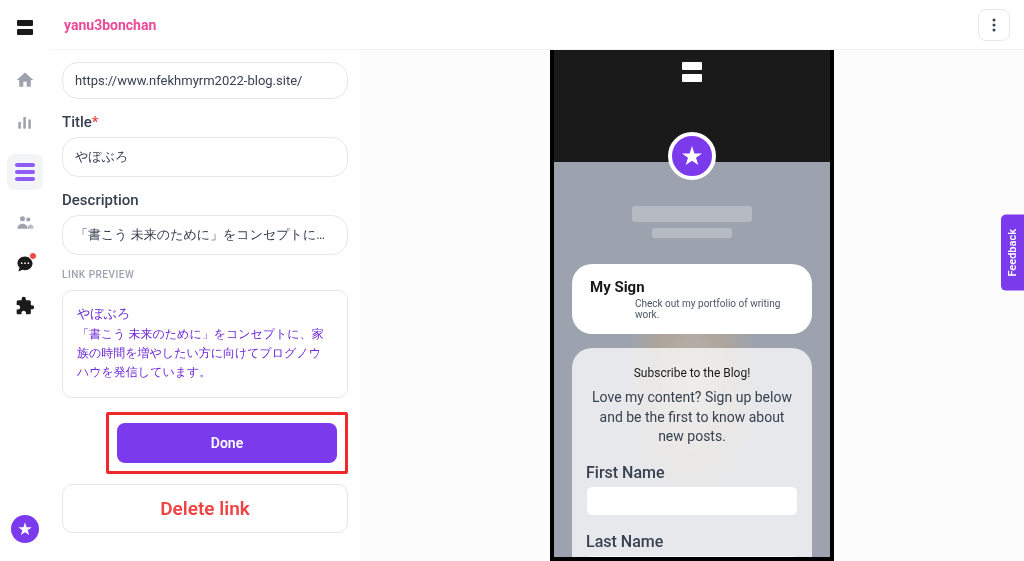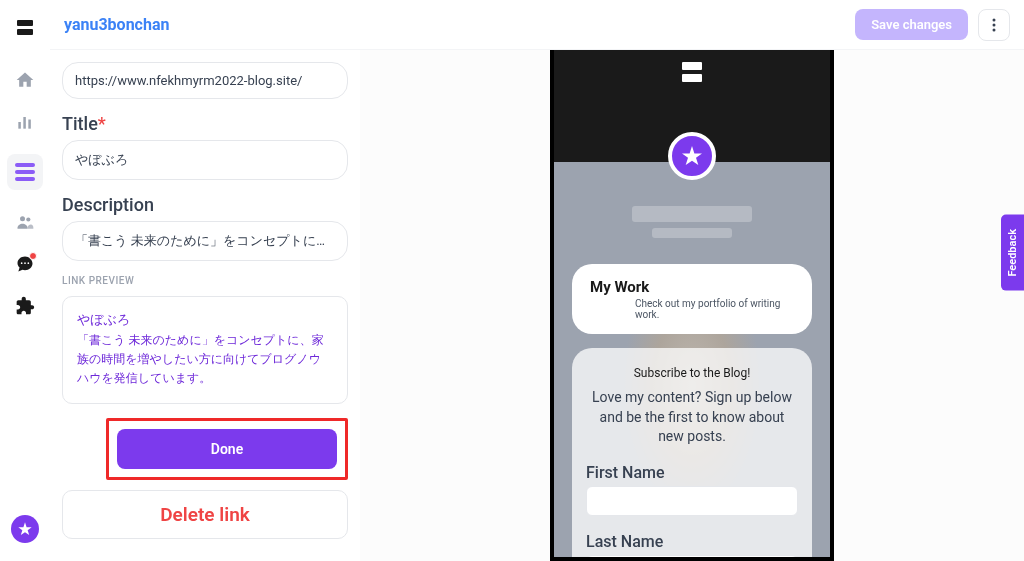--- a/index.html
+++ b/index.html
@@ -8,31 +8,31 @@
     .nav-logo { width: 16px; height: 16px; display: flex; flex-direction: column; gap: 3px; margin-bottom: 12px; }
     .nav-logo-bar { background: #1a1a1a; height: 6px; width: 16px; border-radius: 1px; }
     .nav-icon { width: 20px; height: 20px; color: #9ca3af; position: relative; cursor: pointer; }
     .nav-icon svg { width: 100%; height: 100%; }
     .nav-active-wrap { background: #f3f4f6; border-radius: 8px; width: 36px; height: 36px; display: flex; align-items: center; justify-content: center; }
     .nav-links-icon { display: flex; flex-direction: column; gap: 3px; width: 20px; }
     .nav-links-icon div { height: 4px; background: #8b5cf6; border-radius: 2px; }
     .nav-notif-dot { position: absolute; top: -2px; right: -2px; width: 8px; height: 8px; background: #ef4444; border-radius: 50%; border: 1.5px solid #fff; }
     .star-fab { position: absolute; bottom: 18px; left: 11px; width: 28px; height: 28px; background: #7c3aed; border-radius: 50%; display: flex; align-items: center; justify-content: center; color: #fff; cursor: pointer; }
     .header { position: absolute; left: 50px; top: 0; right: 0; height: 50px; display: flex; align-items: center; justify-content: space-between; padding: 0 14px; background: #fff; border-bottom: 1px solid #f3f4f6; }
-    .username { font-weight: 700; font-size: 16px; color: #3b82f6; }
+    .username { font-weight: 700; font-size: 14px; color: #ec4899; }
     .header-right { display: flex; gap: 10px; align-items: center; }
     .save-btn { background: #c4b5fd; color: #fff; border: none; padding: 8px 16px; border-radius: 8px; font-size: 13px; font-weight: 600; cursor: pointer; }
     .more-btn { width: 32px; height: 32px; border: 1px solid #e5e7eb; border-radius: 8px; background: #fff; display: flex; align-items: center; justify-content: center; cursor: pointer; }
     .edit-panel { position: absolute; left: 50px; top: 50px; width: 310px; bottom: 0; background: #fff; padding: 12px; overflow-y: auto; }
     .panel-header { display: flex; align-items: center; gap: 10px; margin-bottom: 18px; }
     .back-btn { width: 32px; height: 32px; border: 1px solid #e5e7eb; border-radius: 8px; background: #fff; display: flex; align-items: center; justify-content: center; cursor: pointer; }
     .panel-title { font-weight: 700; font-size: 14px; display: flex; align-items: center; gap: 8px; }
     .link-chain-icon { width: 16px; height: 16px; }
     .field { margin-bottom: 14px; }
-    .field-label { font-size: 18px; color: #374151; margin-bottom: 6px; font-weight: 500; }
+    .field-label { font-size: 15px; color: #374151; margin-bottom: 6px; font-weight: 500; }
     .field-label .req { color: #ef4444; }
     .text-input { width: 100%; border: 1px solid #e5e7eb; border-radius: 16px; padding: 10px 12px; font-size: 13px; color: #374151; white-space: nowrap; overflow: hidden; text-overflow: ellipsis; background: #fff; }
     .section-label { font-size: 10px; letter-spacing: 0.5px; color: #9ca3af; margin-bottom: 10px; font-weight: 500; }
     .preview-card { border: 1px solid #e5e7eb; border-radius: 10px; padding: 14px; margin-bottom: 14px; }
     .preview-title { color: #6d28d9; font-size: 13px; font-weight: 500; margin-bottom: 2px; }
     .preview-desc { color: #6d28d9; font-size: 12px; line-height: 1.6; }
     .highlight-box { border: 3px solid #ef2929; border-radius: 2px; padding: 8px; margin-left: 44px; }
     .done-btn { width: 100%; background: #7c3aed; color: #fff; border: none; padding: 12px; border-radius: 8px; font-size: 14px; font-weight: 600; cursor: pointer; }
     .delete-btn-wrap { border: 1px solid #e5e7eb; border-radius: 10px; padding: 12px; margin-top: 10px; text-align: center; }
     .delete-btn { color: #ef4444; font-size: 19px; font-weight: 600; background: none; border: none; cursor: pointer; }
@@ -109,21 +109,20 @@
 
 <div class="star-fab">
   <svg width="16" height="16" viewBox="0 0 24 24" fill="#fff">
       <path d="M12 2l2.4 7.4H22l-6 4.4 2.3 7.2L12 16.8 5.7 21l2.3-7.2-6-4.4h7.6z"></path>
     </svg>
 </div>
 
 <div class="header">
   <div class="username">yanu3bonchan</div>
   <div class="header-right">
-    <button class="save-btn">Save changes</button>
     <button class="more-btn">
       <svg width="4" height="14" viewBox="0 0 4 14" fill="#374151">
           <circle cx="2" cy="2" r="1.5"></circle>
           <circle cx="2" cy="7" r="1.5"></circle>
           <circle cx="2" cy="12" r="1.5"></circle>
         </svg>
     </button>
   </div>
 </div>
 
@@ -169,21 +168,21 @@
     <div class="star-badge">
       <svg width="24" height="24" viewBox="0 0 24 24" fill="#fff">
           <path d="M12 2l2.4 7.4H22l-6 4.4 2.3 7.2L12 16.8 5.7 21l2.3-7.2-6-4.4h7.6z"></path>
         </svg>
     </div>
     <div class="phone-body">
       <div class="bg-person"></div>
       <div class="placeholder-line"></div>
       <div class="placeholder-line sm"></div>
       <div class="work-card" style="position:relative;z-index:1">
-        <div class="work-title">My Work</div>
+        <div class="work-title">My Sign</div>
         <div class="work-sub">Check out my portfolio of writing work.</div>
       </div>
       <div class="subscribe-card" style="position:relative;z-index:1">
         <div class="sub-heading">Subscribe to the Blog!</div>
         <div class="sub-text">Love my content? Sign up below and be the first to know about new posts.</div>
         <div class="form-label">First Name</div>
         <div class="form-input"></div>
         <div class="form-label">Last Name</div>
         <div class="form-input"></div>
       </div>

